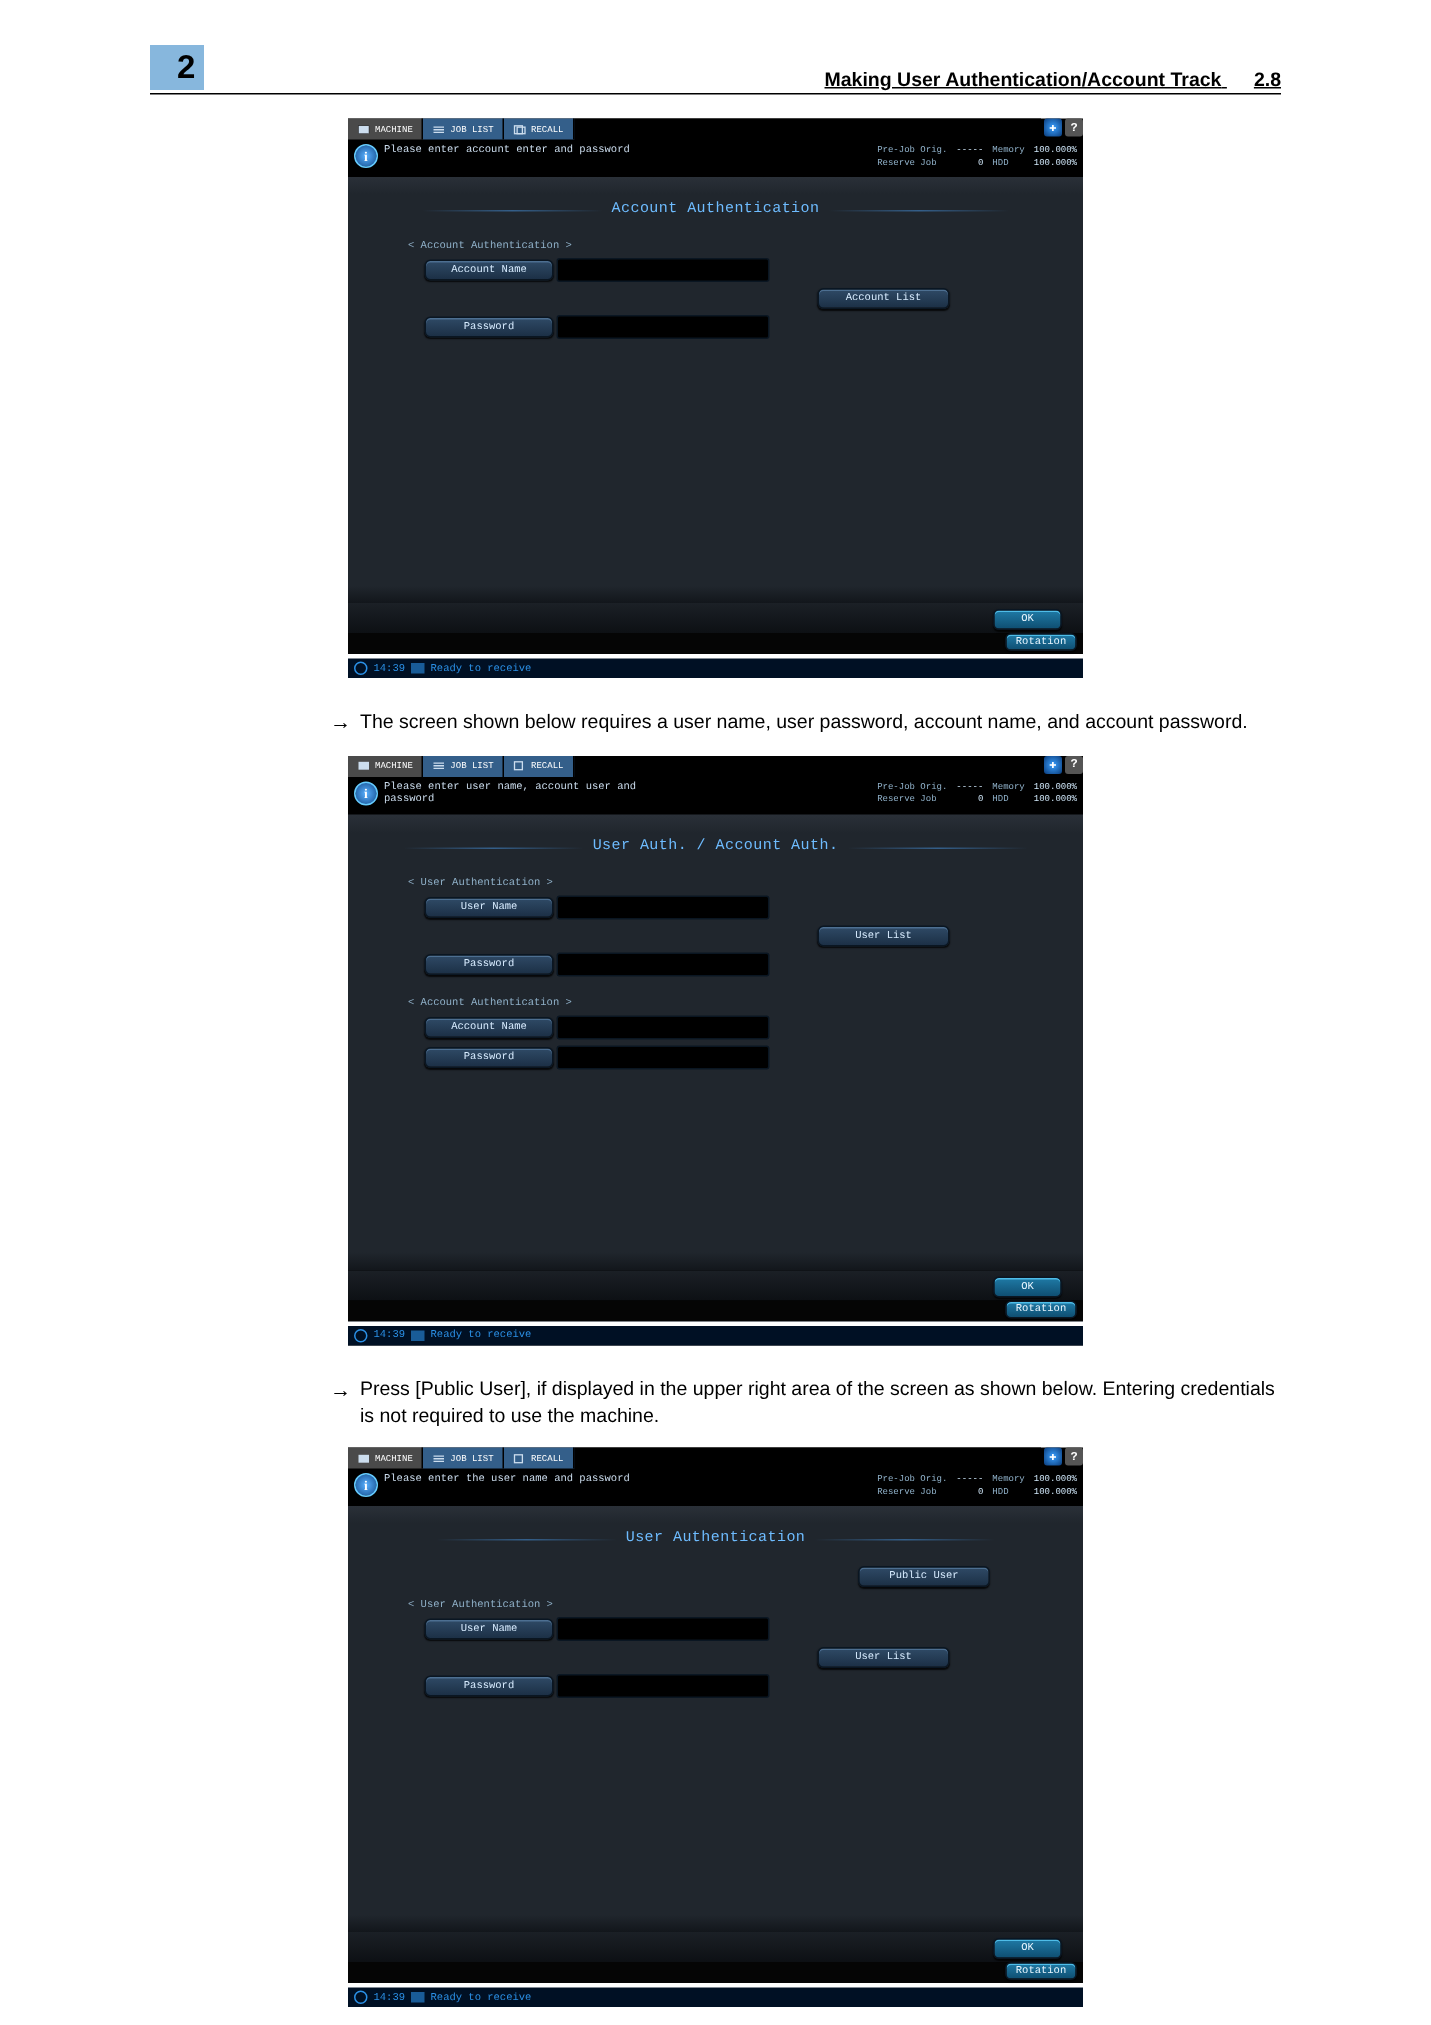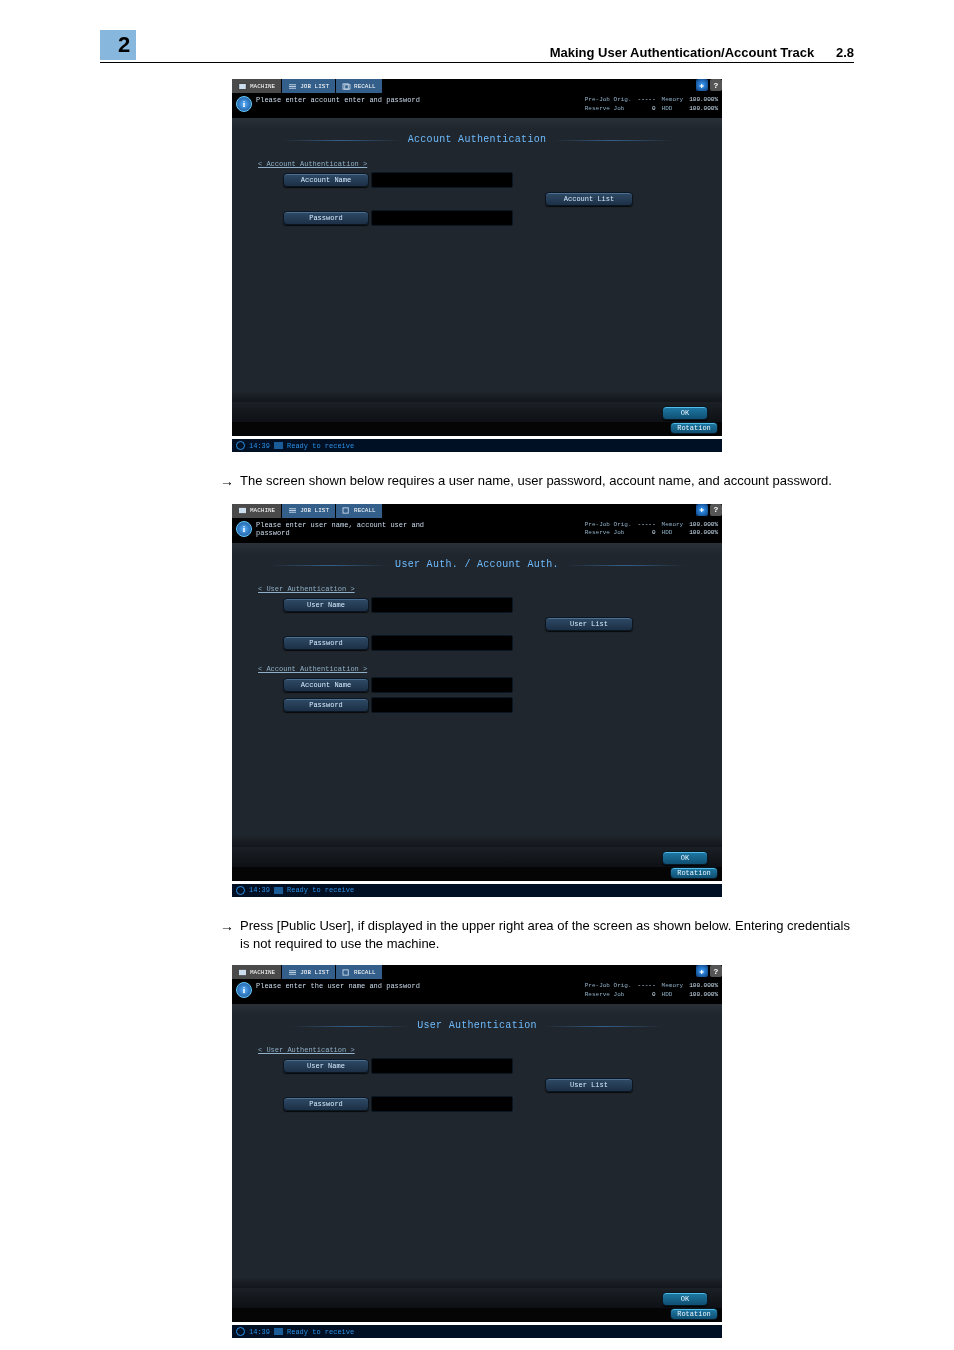--- a/index.html
+++ b/index.html
@@ -31,20 +31,21 @@
   }
   .topline .chapnum {
     background: #87b7dd;
     padding: 2px 6px 2px 18px;
     font-size: 22px;
     font-weight: bold;
   }
   .topline .title {
     font-size: 13px;
     font-weight: bold;
+    text-decoration: underline;
   }
   .sec-num {
     margin-left: 18px;
     font-weight: bold;
   }
   .para {
     font-size: 13px;
     line-height: 1.4;
     margin: 12px 0 12px 120px;
     display: flex;
@@ -154,22 +155,21 @@
     position: absolute;
     top: 6px;
     height: 1px; width: 120px;
     background: linear-gradient(to right, transparent, #345f8a, transparent);
   }
   .panel-header::before { right: 100%; margin-right: 6px; }
   .panel-header::after  { left: 100%;  margin-left: 6px; }
   .section-label {
     color: #8fb0c8;
     font-size: 7px;
-    margin: 8px 0 4px 10px;
-    text-decoration: underline;
+    margin: 8px 0 4px 24px;
   }
   .field-row {
     display: flex;
     align-items: center;
     margin: 4px 0 4px 35px;
     gap: 0;
   }
   .btn3d {
     display: inline-flex;
     align-items: center;
@@ -466,20 +466,23 @@
           <div>Memory</div>
             <div class="status-val">100.000%</div>
           <div>Reserve Job</div>
             <div class="status-val">0</div>
           <div>HDD</div>
             <div class="status-val">100.000%</div>
         </div>
       </div>
       <div class="panel-area">
         <div class="panel-header">User Authentication</div>
+        <div class="public-row">
+          <div class="btn3d side-btn">Public User</div>
+        </div>
         <div class="section-label">&lt; User Authentication &gt;</div>
         <div class="field-row">
           <div class="btn3d btn-label">User Name</div>
           <div class="field-input"></div>
         </div>
         <div class="field-row">
           <div style="width:228px"></div>
           <div class="side-btn-wrap"><div class="btn3d side-btn">User List</div></div>
         </div>
         <div class="field-row">

